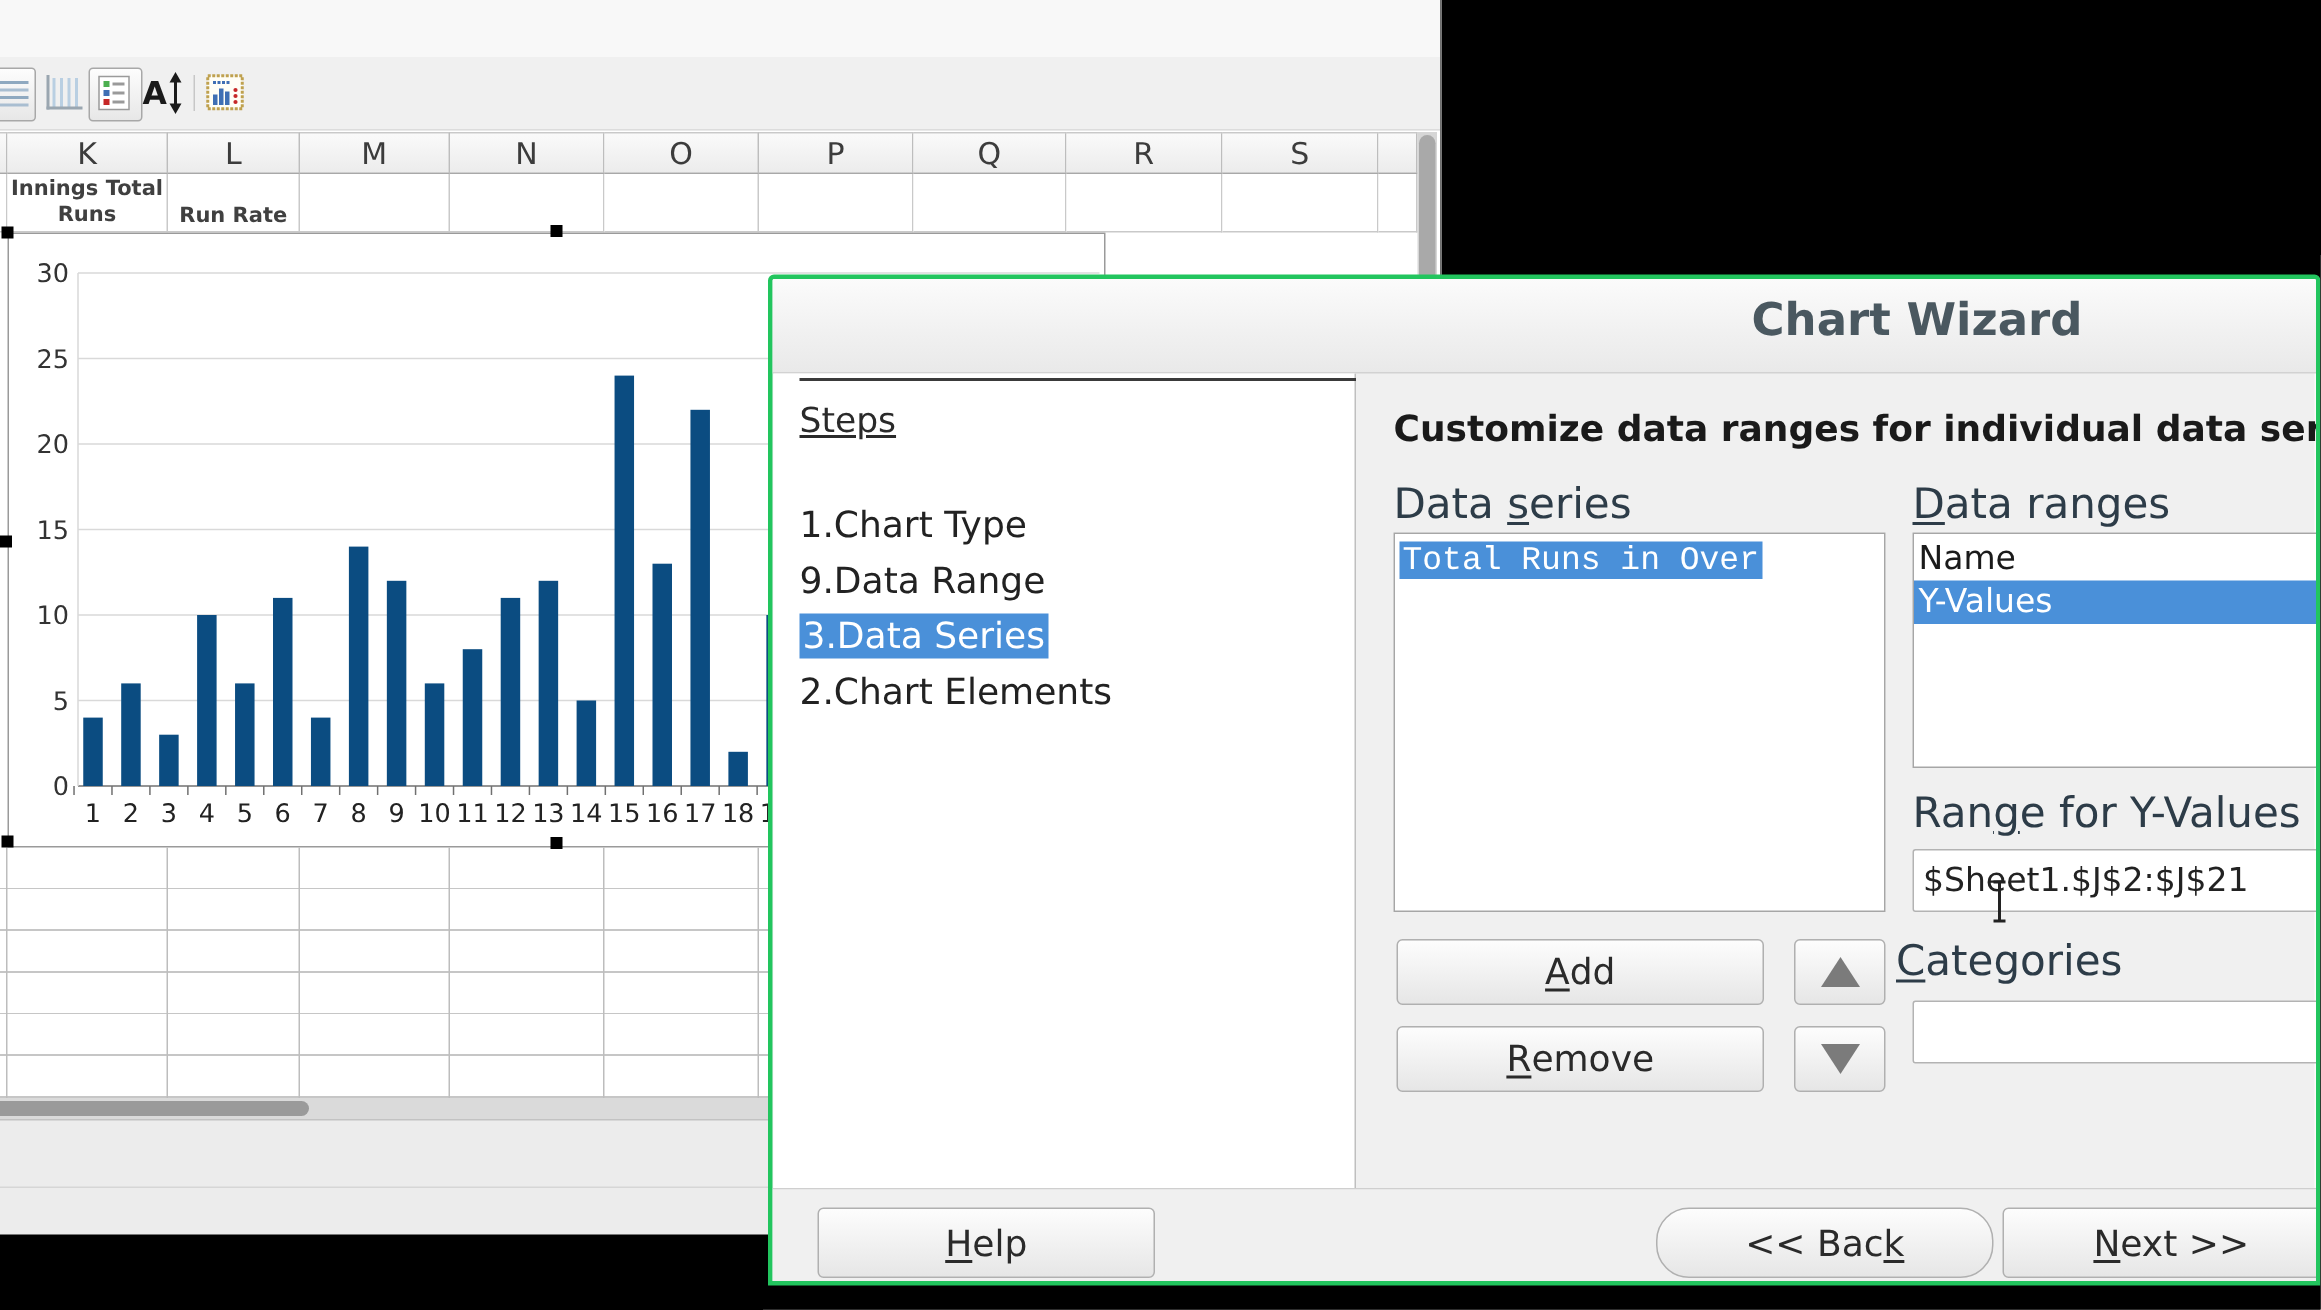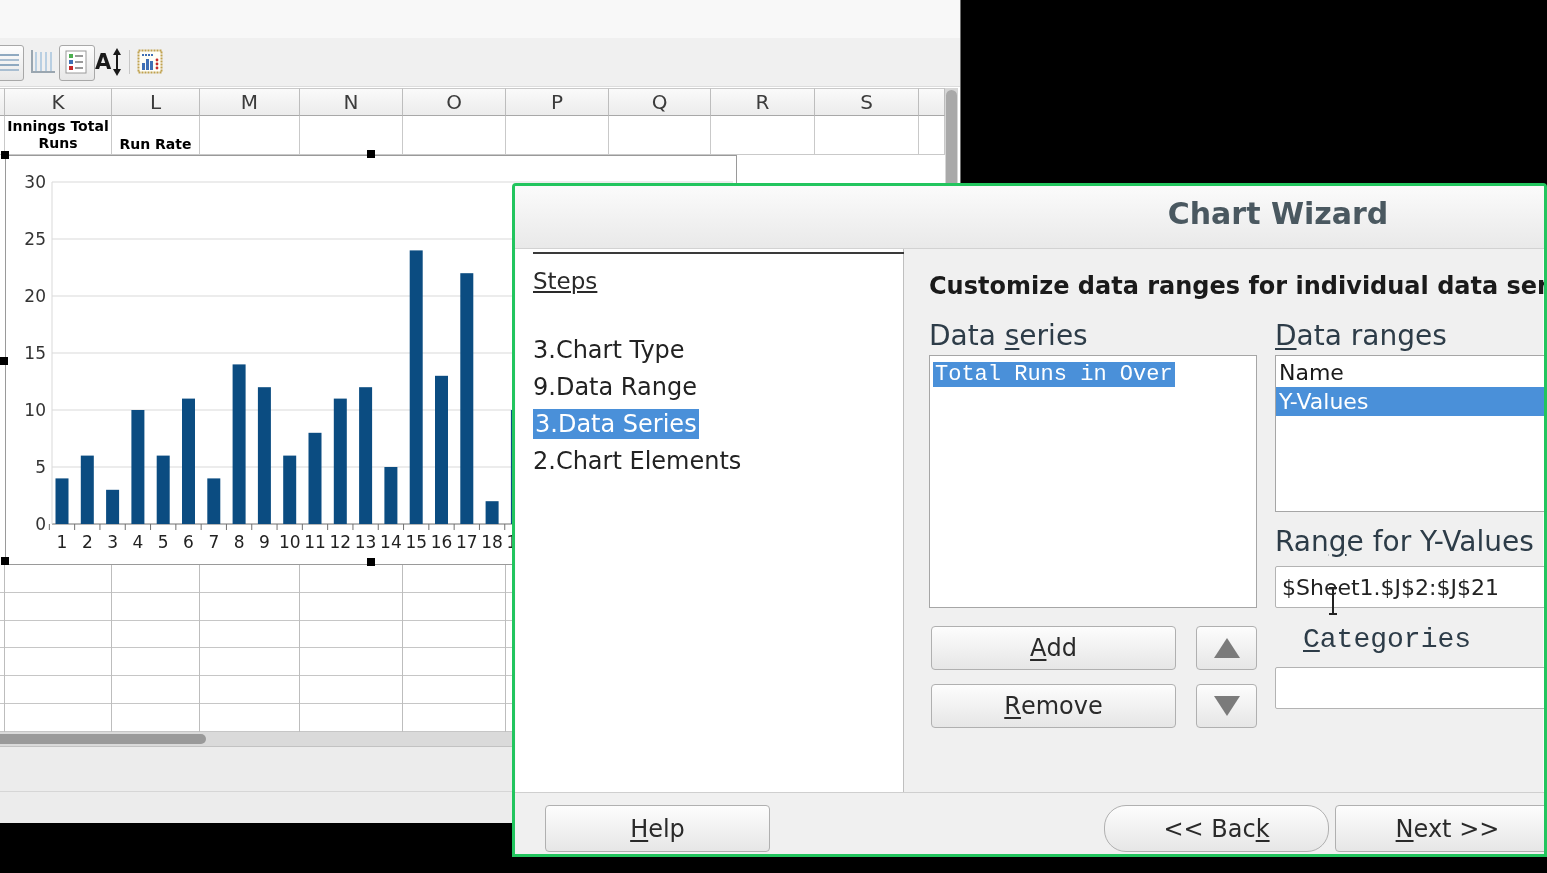--- a/index.html
+++ b/index.html
@@ -11,21 +11,21 @@
   .toolbar{position:absolute;left:0;top:38px;width:100%;height:48px;background:#f0f0f0;border-bottom:1px solid #dcdcdc;}
   .tbtn{position:absolute;top:7px;width:34px;height:34px;border-radius:3px;}
   .tbtn.pressed{border:1px solid #a8a8a8;background:linear-gradient(#fdfdfd,#e7e7e7);}
   .tsep{position:absolute;top:12px;width:1px;height:24px;background:#c7c7c7;}
   .colheaders{position:absolute;left:0;top:88px;height:28px;display:flex;}
   .colheaders .hcell{box-sizing:border-box;height:28px;background:linear-gradient(#fafafa,#ececec);
       border-right:1px solid #bdbdbd;border-bottom:1px solid #a8a8a8;border-top:1px solid #c9c9c9;
       color:#3c3c3c;font-size:20px;display:flex;align-items:center;justify-content:center;}
   .row1{position:absolute;left:0;top:116px;height:39px;display:flex;}
   .row1 .rcell{box-sizing:border-box;height:39px;background:#fff;border-right:1px solid #c9c9c9;border-bottom:1px solid #c9c9c9;
-      display:flex;align-items:center;justify-content:center;text-align:center;color:#000000;}
+      display:flex;align-items:center;justify-content:center;text-align:center;color:#404040;}
   .row1 .rcell.bold{font-weight:bold;font-size:14px;line-height:1.25;}
   .row1 .rcell.bottom{align-items:flex-end;padding-bottom:1px;}
   .gridarea{position:absolute;left:0;top:565px;width:945px;height:167px;
       background:repeating-linear-gradient(to bottom,#ffffff 0px,#ffffff 26.8px,#c6c6c6 26.8px,#c6c6c6 27.8px);}
   .vline{position:absolute;top:0;width:1px;height:167px;background:#bdbdbd;}
   .hscroll{position:absolute;left:0;top:732px;width:945px;height:14px;background:#dadada;}
   .hthumb{position:absolute;left:0;top:2px;width:206px;height:10px;background:#9a9a9a;border-radius:0 5px 5px 0;}
   .vscroll{position:absolute;left:945px;top:88px;width:13px;height:734px;background:#d6d6d6;}
   .vthumb{position:absolute;left:1px;top:2px;width:11px;height:360px;background:#a9a9a9;border-radius:6px;}
   .bottompanel{position:absolute;left:0;top:746px;width:960px;height:76px;background:#ececec;border-top:1px solid #c2c2c2;}
@@ -256,21 +256,21 @@
 
   <div id="dialog">
     <div class="dlgtitle">
       <span>Chart Wizard</span>
     </div>
 
     <div class="stepspanel"></div>
     <div class="stepsrule"></div>
     <div class="stepshead">Steps</div>
     <ul id="stepslist">
-        <li>3.Chart Type</li>
+        <li>1.Chart Type</li>
         <li>9.Data Range</li>
         <li><span class="hl" style="background: rgb(74, 144, 217);">3.Data Series</span></li>
         <li>2.Chart Elements</li>
       </ul>
 
     <div class="pagehead">Customize data ranges for individual data series</div>
 
     <div class="fldlabel" style="left:414px;top:133px;">Data <u>s</u>eries</div>
     <div class="listbox" id="serieslb" style="left:414px;top:169px;width:328px;height:253px;padding:2px 0 0 3px;">
         <div class="lbitem"><span class="selspan" style="background: rgb(74, 144, 217);">Total Runs in Over</span></div>
@@ -296,21 +296,21 @@
           <path d="M15 2 L28 22 L2 22 Z" fill="#7b7b7b"></path>
         </svg>
     </div>
     <div class="pbtn" style="left:416px;top:498px;width:245px;height:44px;"><u>R</u>emove</div>
     <div class="pbtn" style="left:681px;top:498px;width:61px;height:44px;">
       <svg width="30" height="24">
           <path d="M2 2 L28 2 L15 22 Z" fill="#7b7b7b"></path>
         </svg>
     </div>
 
-    <div class="fldlabel" style="left:788px;top:438px;font-family:Liberation Mono, monospace;"><u>C</u>ategories</div>
+    <div class="fldlabel" style="left:749px;top:438px;"><u>C</u>ategories</div>
     <input class="txtinput" style="left: 760px; top: 481px; width: 300px; height: 42px;" value="">
 
     <div class="dlgsep"></div>
     <div class="btnbar">
       <div class="pbtn" style="left:30px;top:12px;width:225px;height:47px;"><u>H</u>elp</div>
       <div class="pbtn" style="left:589px;top:12px;width:225px;height:47px;border-radius:22px;">&lt;&lt; Bac<u>k</u></div>
       <div class="pbtn" style="left:820px;top:12px;width:225px;height:47px;"><u>N</u>ext &gt;&gt;</div>
     </div>
   </div>
 </div>

